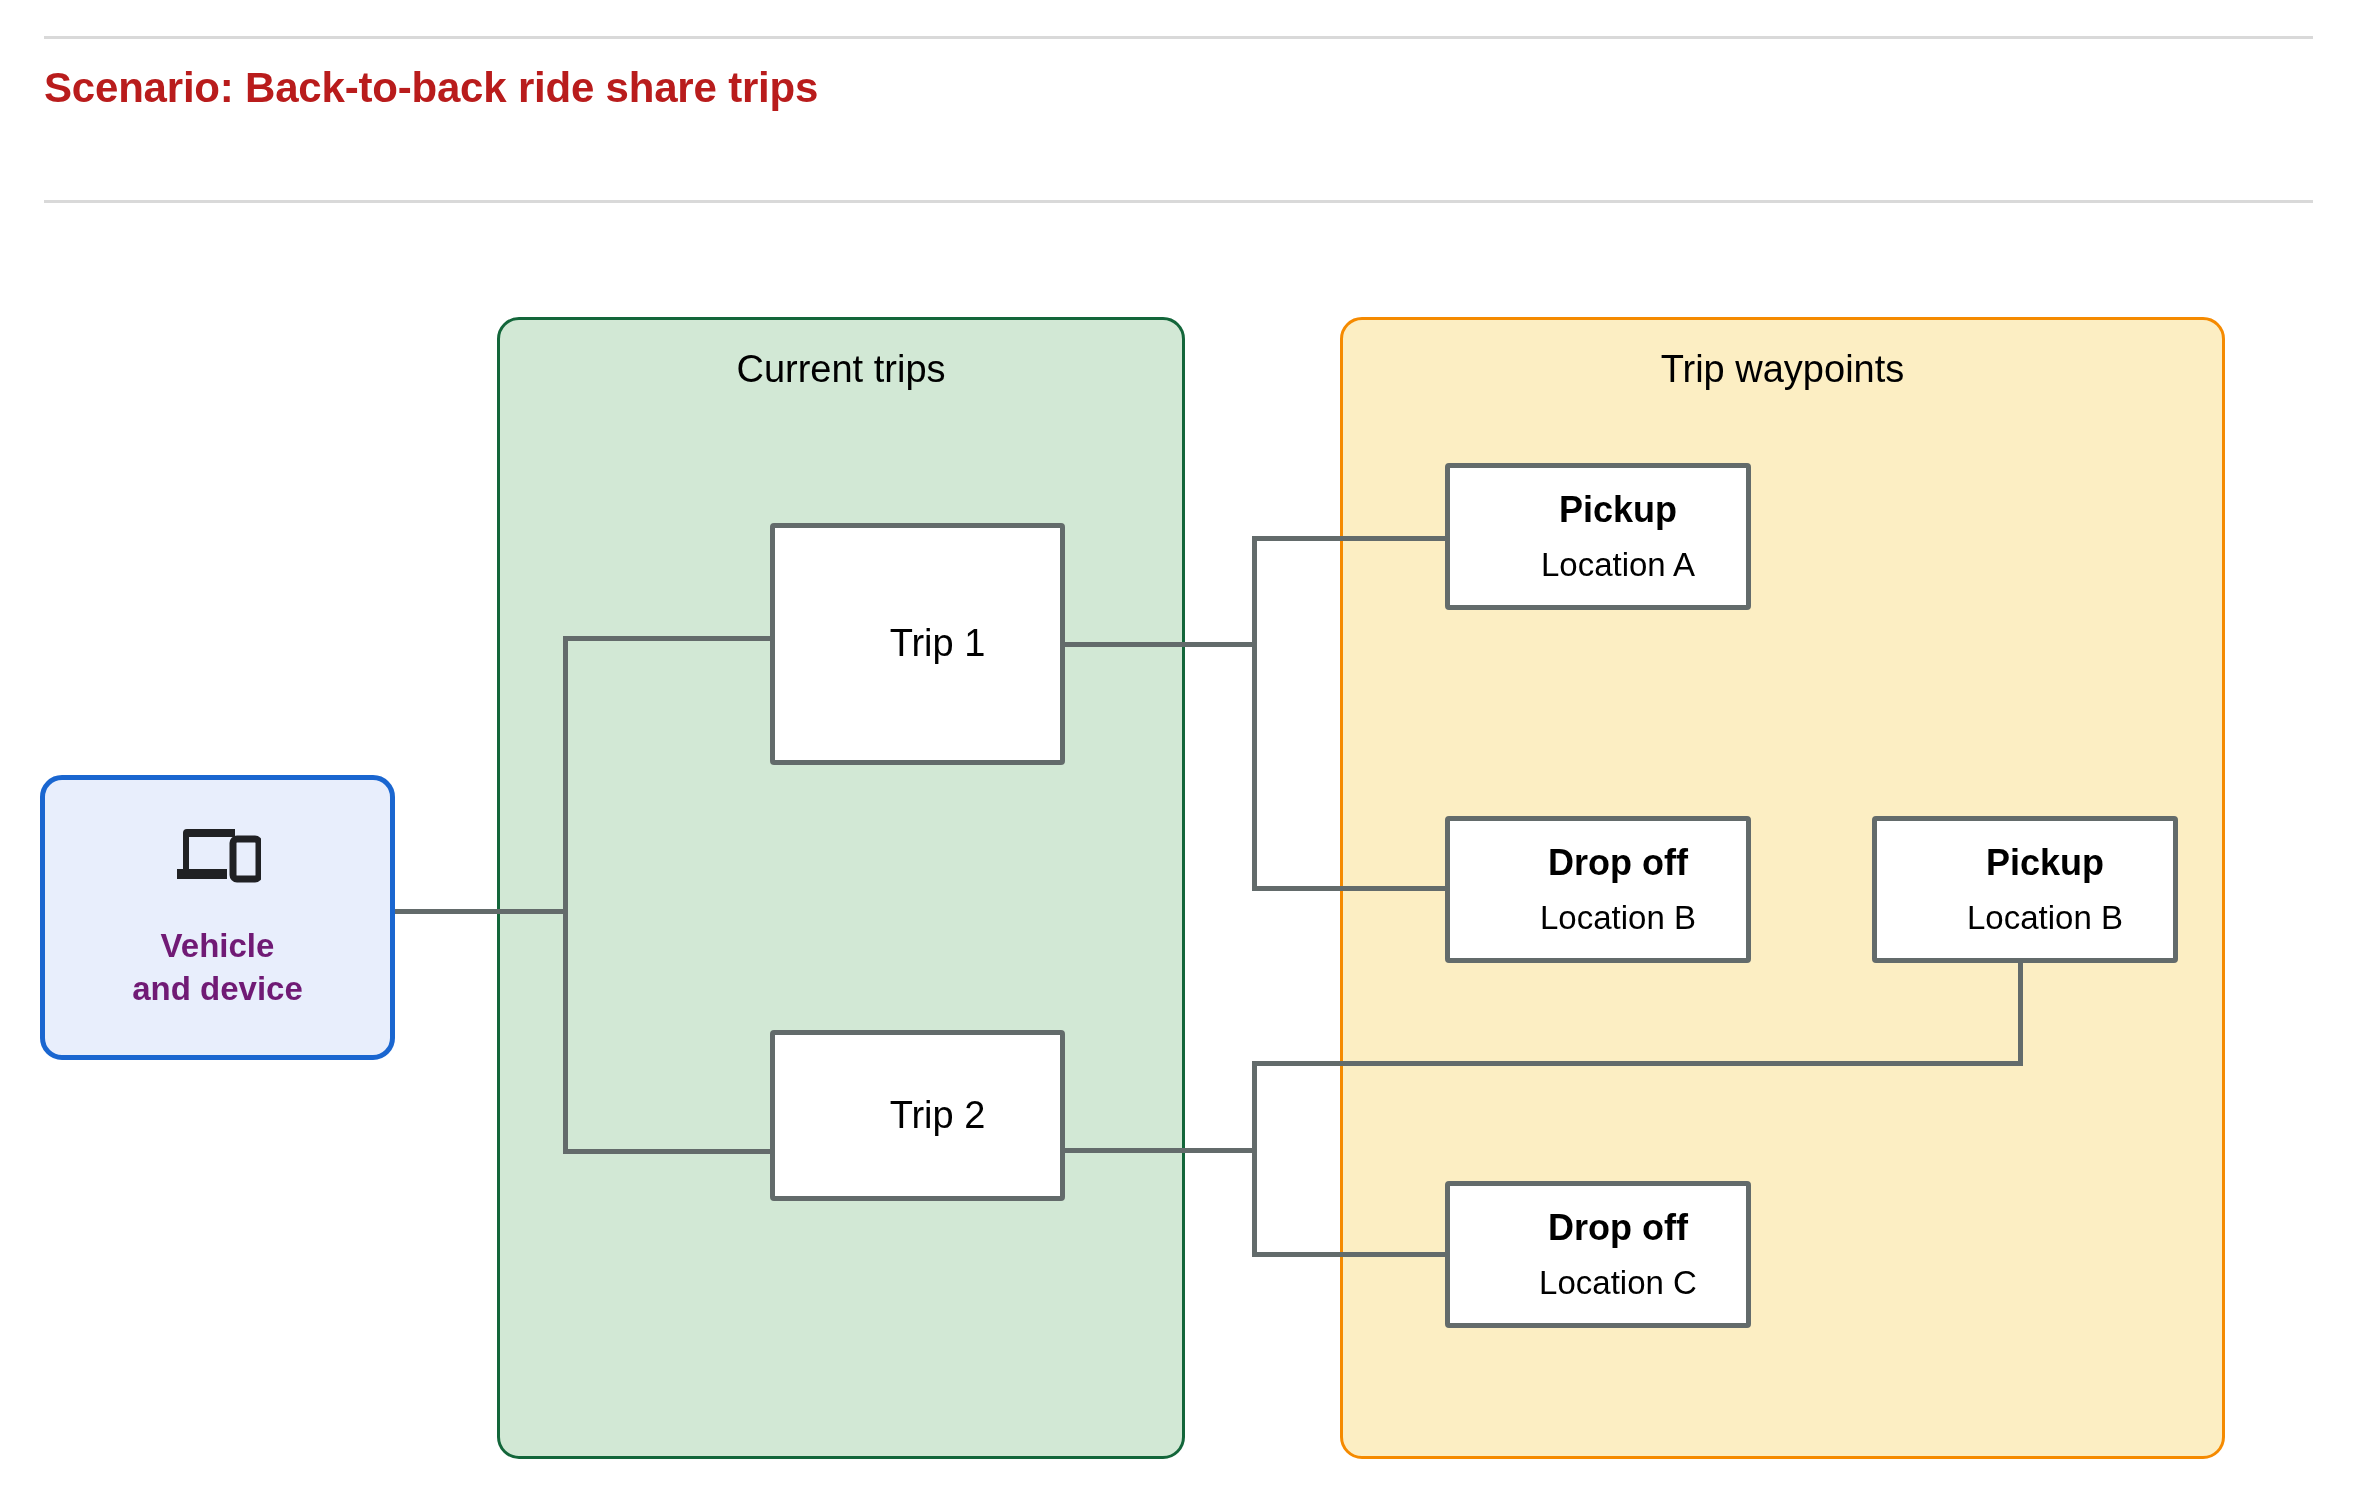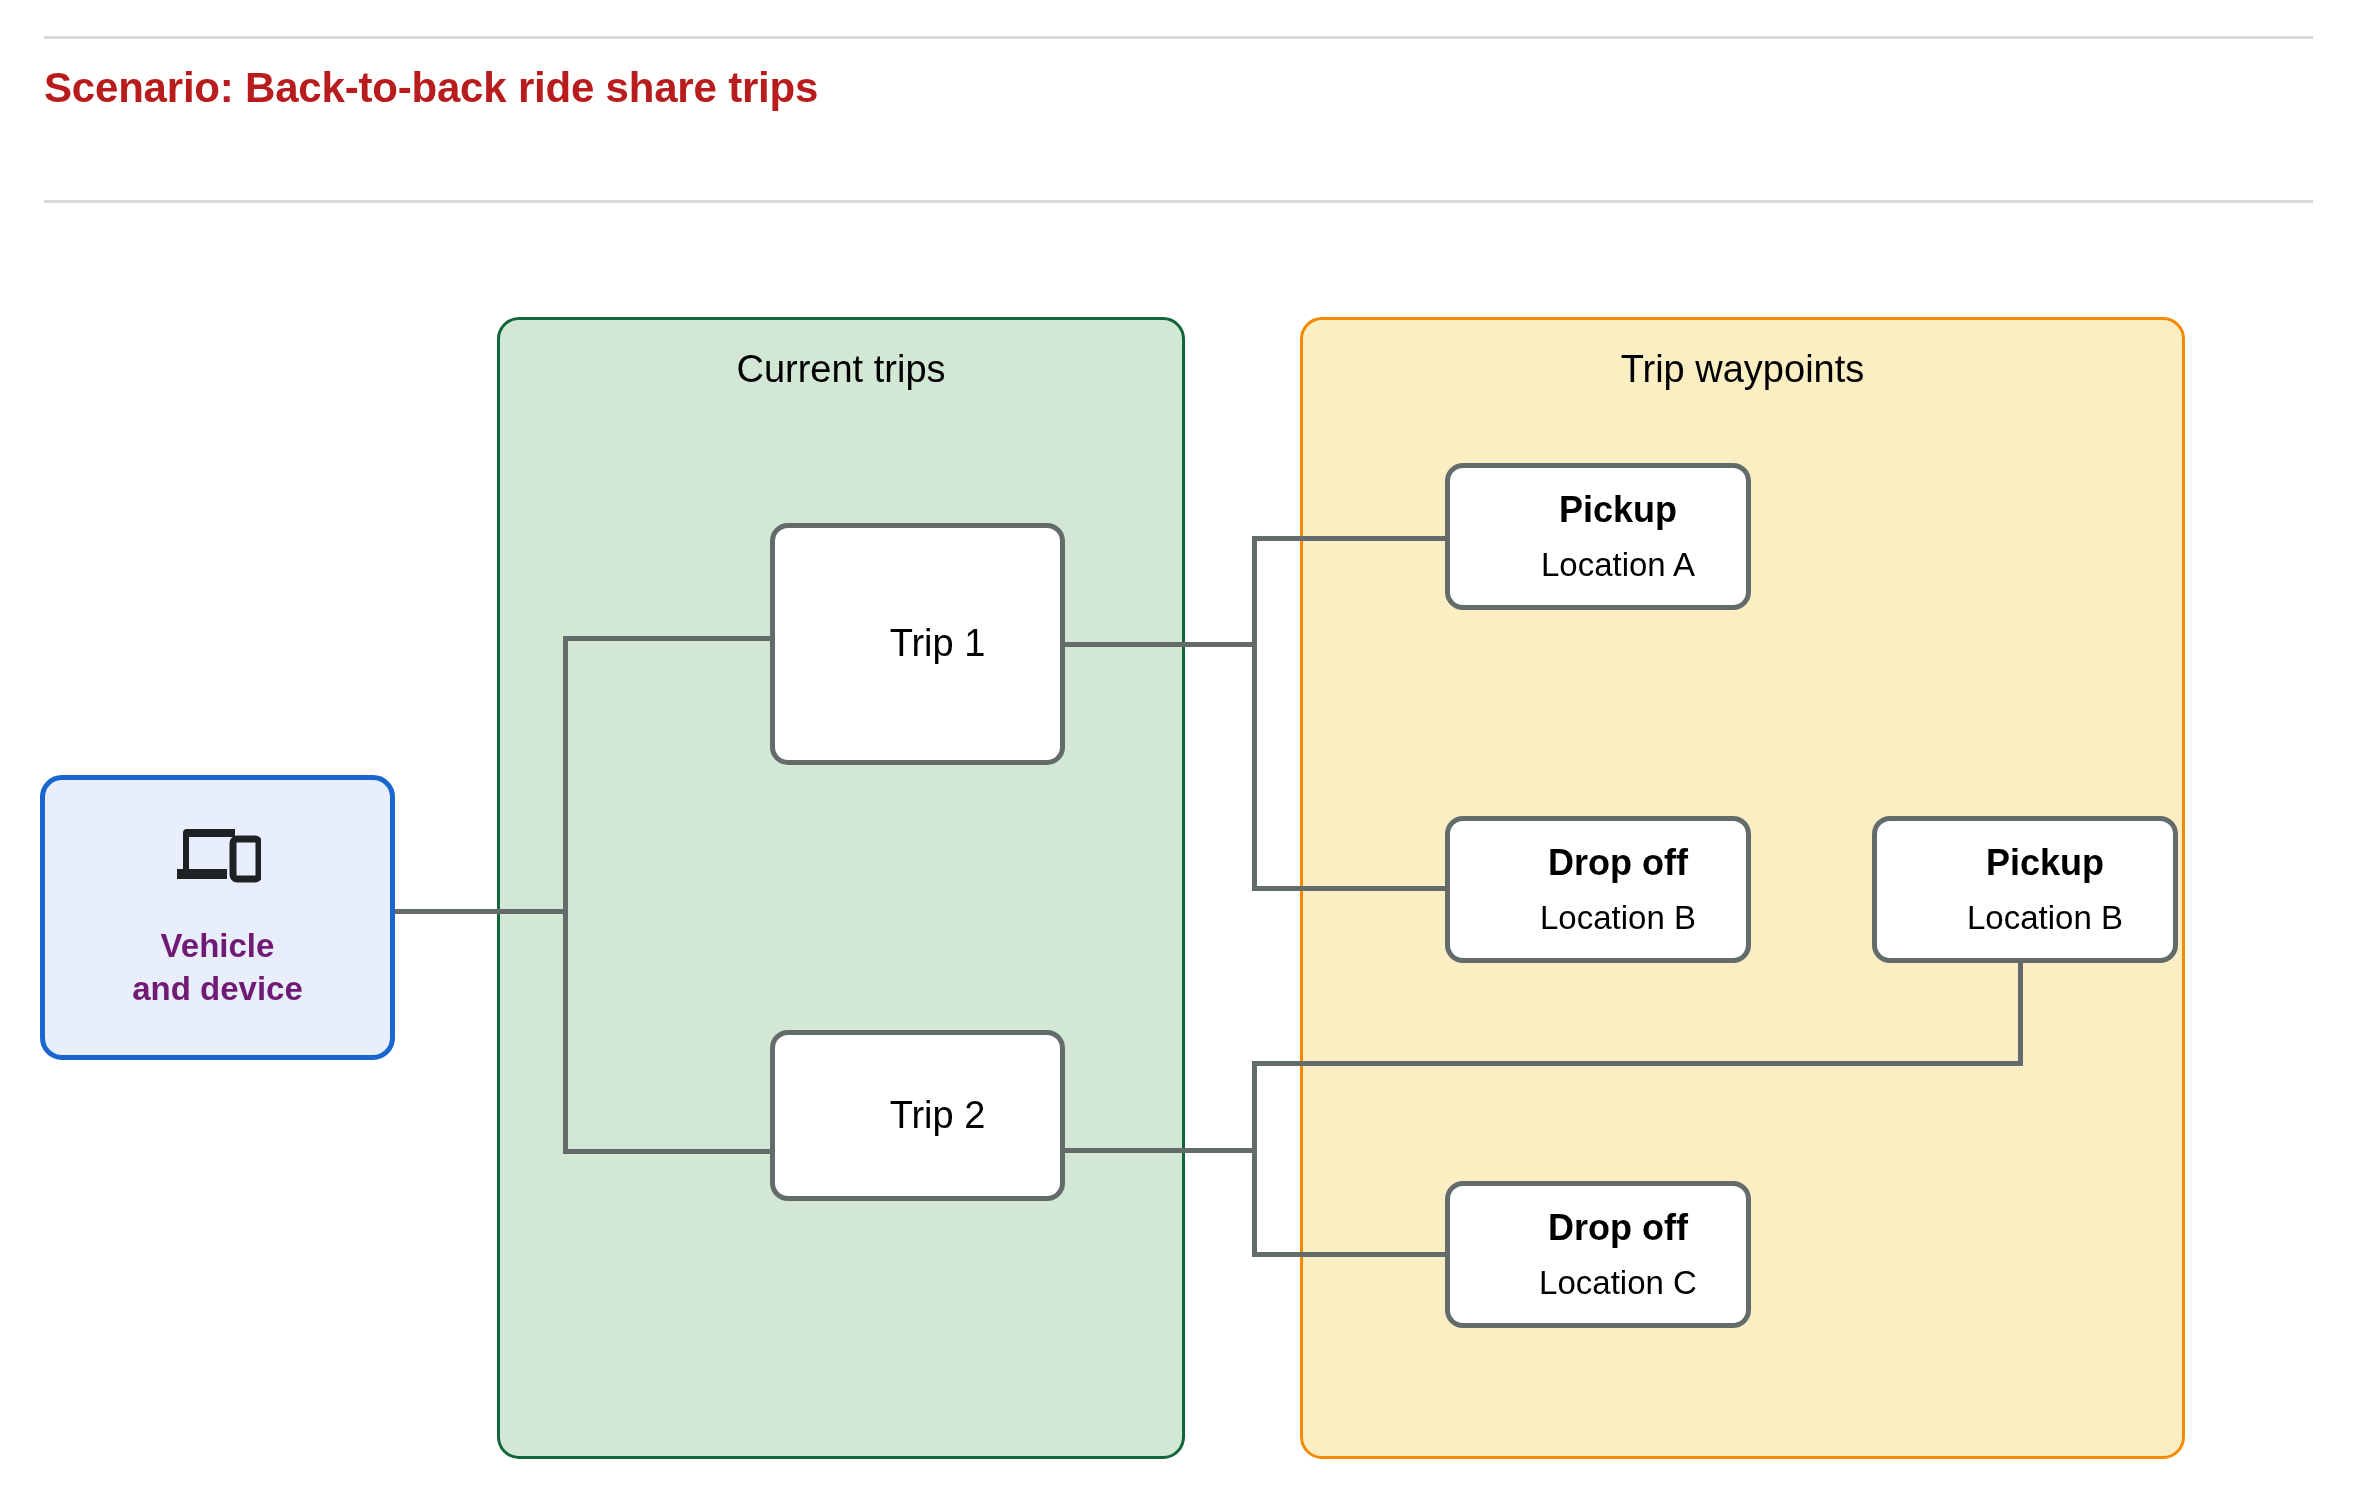--- a/index.html
+++ b/index.html
@@ -58,21 +58,21 @@
   }
   #panel-current-trips {
     left: 497px;
     top: 317px;
     width: 688px;
     height: 1142px;
     background: #d2e8d5;
     border: 3px solid #13663a;
   }
   #panel-trip-waypoints {
-    left: 1300px;
+    left: 1340px;
     top: 317px;
     width: 885px;
     height: 1142px;
     background: #fceec3;
     border: 3px solid #f58a00;
   }
   .panel-title {
     position: absolute;
     top: 28px;
     left: 0;
@@ -91,21 +91,21 @@
   }
   .conn.h { height: 5px; }
   .conn.v { width: 5px; }
 
   
   .node {
     position: absolute;
     box-sizing: border-box;
     background: #ffffff;
     border: 5px solid #636b6b;
-    border-radius: 18px;
+    border-radius: 4px;
     display: flex;
     flex-direction: column;
     align-items: center;
     justify-content: center;
     z-index: 5;
     padding-left: 40px;
   }
   .node .title-line {
     font-size: 36px;
     font-weight: 700;

